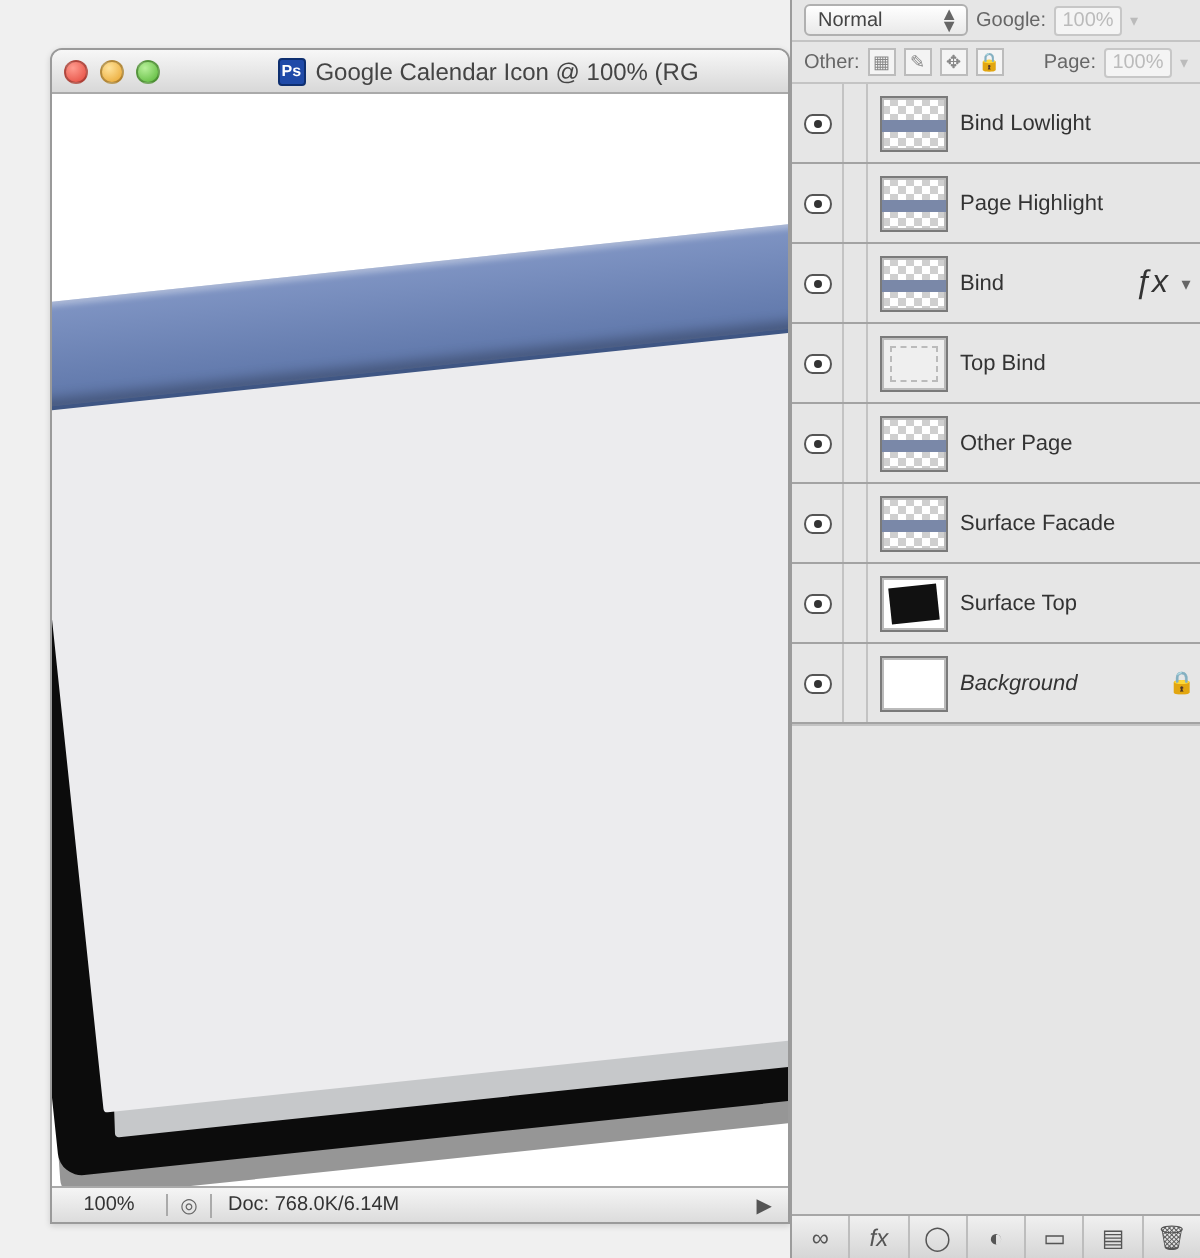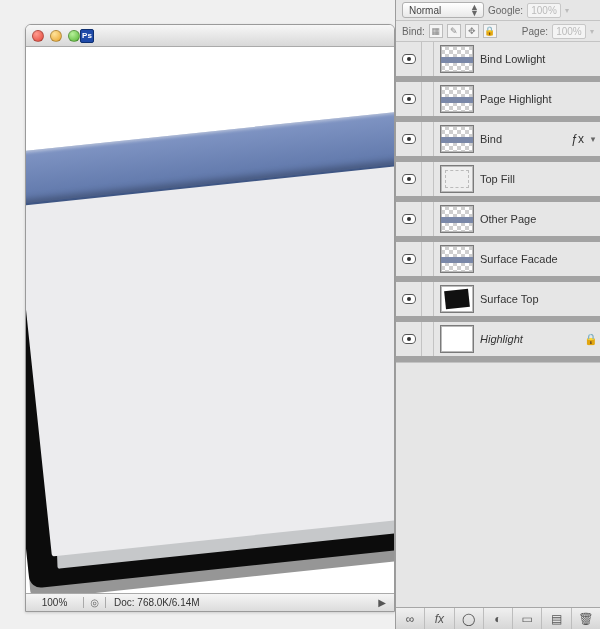--- a/index.html
+++ b/index.html
@@ -6,21 +6,21 @@
   body { width: 600px; height: 629px; background: #f0f0f0; font-family: "Lucida Grande", Arial, sans-serif; font-size: 11px; color: #333; position: relative; overflow: hidden; }
 
   
   .doc-window { position: absolute; left: 25px; top: 24px; width: 370px; height: 588px; background: #fff; border: 1px solid #9a9a9a; border-radius: 6px 6px 0 0; overflow: hidden; box-shadow: 0 1px 3px rgba(0,0,0,.15); }
   .titlebar { height: 22px; background: linear-gradient(#f7f7f7,#d8d8d8); border-bottom: 1px solid #aaa; display: flex; align-items: center; padding: 0 6px; }
   .traffic { display: flex; gap: 6px; }
   .tl { width: 12px; height: 12px; border-radius: 50%; border: 1px solid rgba(0,0,0,.25); }
   .tl.red { background: radial-gradient(circle at 35% 30%, #ff9c8f, #e3463a); }
   .tl.amber { background: radial-gradient(circle at 35% 30%, #ffe39b, #e8a32b); }
   .tl.green { background: radial-gradient(circle at 35% 30%, #b7f09a, #55b533); }
-  .title-wrap { flex: 1; display: flex; align-items: center; gap: 5px; color: #444; font-size: 12px; white-space: nowrap; overflow: hidden; }
+  .title-wrap { flex: 1; display: flex; align-items: center; justify-content: center; gap: 5px; color: #444; font-size: 12px; white-space: nowrap; overflow: hidden; margin-left: 20px; }
   .ps-badge { width: 14px; height: 14px; background: #1f4aa8; color: #fff; font-size: 8px; font-weight: 700; display: flex; align-items: center; justify-content: center; border: 1px solid #0e2f70; border-radius: 2px; }
 
   .canvas-area { position: absolute; left: 0; top: 22px; right: 0; bottom: 18px; background: #fff; overflow: hidden; }
   
   .art { position: absolute; left: -60px; top: 40px; width: 520px; height: 520px; transform: rotate(-6deg); }
   .surf-black { position: absolute; left: 40px; top: 60px; width: 430px; height: 420px; background: #0c0c0c; border-radius: 12px; }
   .surf-edge { position: absolute; left: 40px; top: 459px; width: 430px; height: 32px; background: #969696; border-radius: 0 0 10px 10px; transform: skewX(-2deg); }
   .page { position: absolute; left: 65px; top: 95px; width: 400px; height: 355px; background: #ececee; border-radius: 2px; }
   .page2 { position: absolute; left: 70px; top: 443px; width: 390px; height: 20px; background: #c6c8ca; border-radius: 2px; transform: skewX(-4deg); }
   .bind { position: absolute; left: 58px; top: 44px; width: 415px; height: 52px; background: linear-gradient(#8095c4,#5e76a9); border-radius: 6px 6px 0 0; box-shadow: inset 0 -4px 6px rgba(0,0,0,.25), inset 0 2px 3px rgba(255,255,255,.4); }
@@ -35,56 +35,57 @@
   
   .panel { position: absolute; left: 395px; top: 0; width: 205px; height: 629px; border-left: 1px solid #9c9c9c; background: #e6e6e6; display: flex; flex-direction: column; }
   .opt-rows { display: flex; flex-direction: column; }
   .opt-row { height: 21px; display: flex; align-items: center; gap: 4px; padding: 0 6px; border-bottom: 1px solid #c4c4c4; font-size: 10px; color: #666; }
   .blend-select { flex: 0 0 82px; height: 16px; border: 1px solid #b0b0b0; background: linear-gradient(#fff,#e9e9e9); border-radius: 3px; display: flex; align-items: center; padding: 0 4px 0 6px; font-size: 10px; color: #444; justify-content: space-between; }
   .updn { font-size: 9px; line-height: 6px; color: #666; display:flex; flex-direction:column; }
   .pct-box { width: 34px; height: 15px; border: 1px solid #c7c7c7; background: #f4f4f4; color: #bbb; font-size: 10px; text-align: center; border-radius: 2px; display:flex; align-items:center; justify-content:center; }
   .lock-icn { width: 14px; height: 14px; border: 1px solid #bcbcbc; background: #f4f4f4; display:flex; align-items:center; justify-content:center; font-size:9px; color:#888; }
 
   .layers { flex: 1; overflow: hidden; background: #e6e6e6; }
-  .layer-row { height: 40px; border-bottom: 6px solid #a3a3a3; display: flex; align-items: center; }
+  .layer-row { height: 40px; border-bottom: 1px solid #a3a3a3; display: flex; align-items: center; }
   .vis-col { width: 26px; height: 100%; border-right: 1px solid #c3c3c3; display: flex; align-items: center; justify-content: center; }
   .eye { width: 14px; height: 10px; border: 1px solid #555; border-radius: 60%/100%; position: relative; background:#fff; }
   .eye::after { content:""; position:absolute; left:50%; top:50%; width:4px; height:4px; background:#333; border-radius:50%; transform:translate(-50%,-50%); }
   .link-col { width: 12px; height: 100%; border-right: 1px solid #c3c3c3; }
   .thumb { width: 34px; height: 28px; border: 1px solid #7a7a7a; margin: 0 6px; background: #fff; box-shadow: inset 0 0 0 1px #bbb; background-size: cover; }
   .checker { background-image: linear-gradient(45deg,#cfcfcf 25%,transparent 25%,transparent 75%,#cfcfcf 75%),linear-gradient(45deg,#cfcfcf 25%,#fff 25%,#fff 75%,#cfcfcf 75%); background-size: 8px 8px; background-position: 0 0,4px 4px; }
   .checker.stripe::after{ content:""; display:block; margin-top:11px; height:6px; background:#7a88a8; }
   .thumb.page-th{ background:#efefef; border:1px solid #7a7a7a; position:relative;}
   .thumb.page-th::before{content:"";position:absolute;inset:4px;border:1px dashed #bbb;}
   .thumb.black-th{ background:#fff; position:relative;}
   .thumb.black-th::after{content:"";position:absolute;left:4px;top:4px;right:4px;bottom:4px;background:#111;transform:rotate(-6deg);}
   .thumb.white-th{ background:#fff;}
   .lname { flex: 1; font-size: 11px; color: #333; white-space: nowrap; overflow: hidden; }
   .lname.italic{ font-style: italic; }
-  .fx { font-size: 12px; color:#333; padding-right: 2px; }
+  .fx { font-size: 16px; font-style: italic; color:#333; padding-right: 2px; }
   .rowlock { width: 18px; text-align:center; color:#555; font-size:11px;}
   .rowchev { width: 14px; color:#666; font-size:9px; text-align:center;}
   .empty-fill{ flex:1; background:#dcdcdc; border-top:1px solid #c3c3c3;}
 
   .panel-footer { height: 22px; border-top: 1px solid #a7a7a7; background: linear-gradient(#f0f0f0,#d6d6d6); display: flex; align-items: center; }
   .pf-icn { flex:1; display:flex; align-items:center; justify-content:center; font-size:12px; color:#555; border-right:1px solid #bdbdbd; height:100%; }
   .pf-icn:last-child{border-right:0;}
 </style>
 </head>
 <body>
 
 <div class="doc-window">
   <div class="titlebar">
     <div class="traffic">
       <div class="tl red"></div>
       <div class="tl amber"></div>
       <div class="tl green"></div>
     </div>
     <div class="title-wrap">
       <span class="ps-badge">Ps</span>
+      <span>Google Calendar Icon @ 100% (RG</span>
     </div>
   </div>
 
   <div class="canvas-area">
     <div class="art">
       <div class="surf-edge"></div>
       <div class="surf-black"></div>
       <div class="page2"></div>
       <div class="page"></div>
       <div class="bind-front"></div>
@@ -109,21 +110,21 @@
         <span class="updn">
             <span>▲</span>
             <span>▼</span>
           </span>
       </div>
       <span class="locked">Google:</span>
       <div class="pct-box">100%</div>
       <span style="color:#bbb;font-size:8px;">▾</span>
     </div>
     <div class="opt-row">
-      <span>Bind:</span>
+      <span>Other:</span>
       <div class="lock-icn">▦</div>
       <div class="lock-icn">✎</div>
       <div class="lock-icn">✥</div>
       <div class="lock-icn">🔒</div>
       <span style="flex:1"></span>
       <span class="locked">Page:</span>
       <div class="pct-box">100%</div>
       <span style="color:#bbb;font-size:8px;">▾</span>
     </div>
   </div>
@@ -154,21 +155,21 @@
         <div class="lname">Bind</div>
         <div class="fx">ƒx</div>
         <div class="rowchev">▾</div>
       </div>
       <div class="layer-row">
         <div class="vis-col">
           <div class="eye"></div>
         </div>
         <div class="link-col"></div>
         <div class="thumb page-th"></div>
-        <div class="lname">Top Fill</div>
+        <div class="lname">Top Bind</div>
       </div>
       <div class="layer-row">
         <div class="vis-col">
           <div class="eye"></div>
         </div>
         <div class="link-col"></div>
         <div class="thumb checker stripe"></div>
         <div class="lname">Other Page</div>
       </div>
       <div class="layer-row">
@@ -186,21 +187,21 @@
         <div class="link-col"></div>
         <div class="thumb black-th"></div>
         <div class="lname">Surface Top</div>
       </div>
       <div class="layer-row">
         <div class="vis-col">
           <div class="eye"></div>
         </div>
         <div class="link-col"></div>
         <div class="thumb white-th"></div>
-        <div class="lname italic">Highlight</div>
+        <div class="lname italic">Background</div>
         <div class="rowlock">🔒</div>
       </div>
       <div class="empty-fill"></div>
     </div>
 
   <div class="panel-footer">
     <div class="pf-icn">∞</div>
     <div class="pf-icn" style="font-style:italic;text-align:center;">fx</div>
     <div class="pf-icn">◯</div>
     <div class="pf-icn">◐</div>

